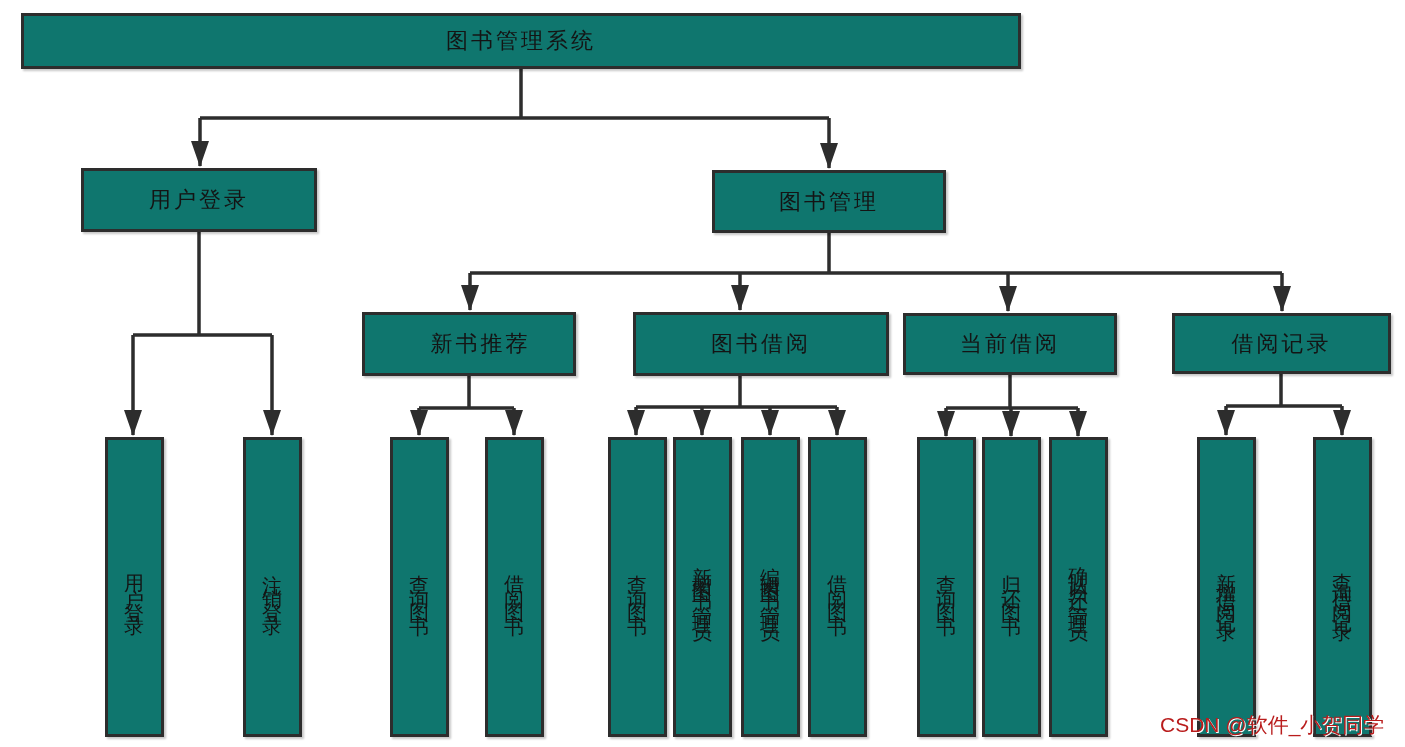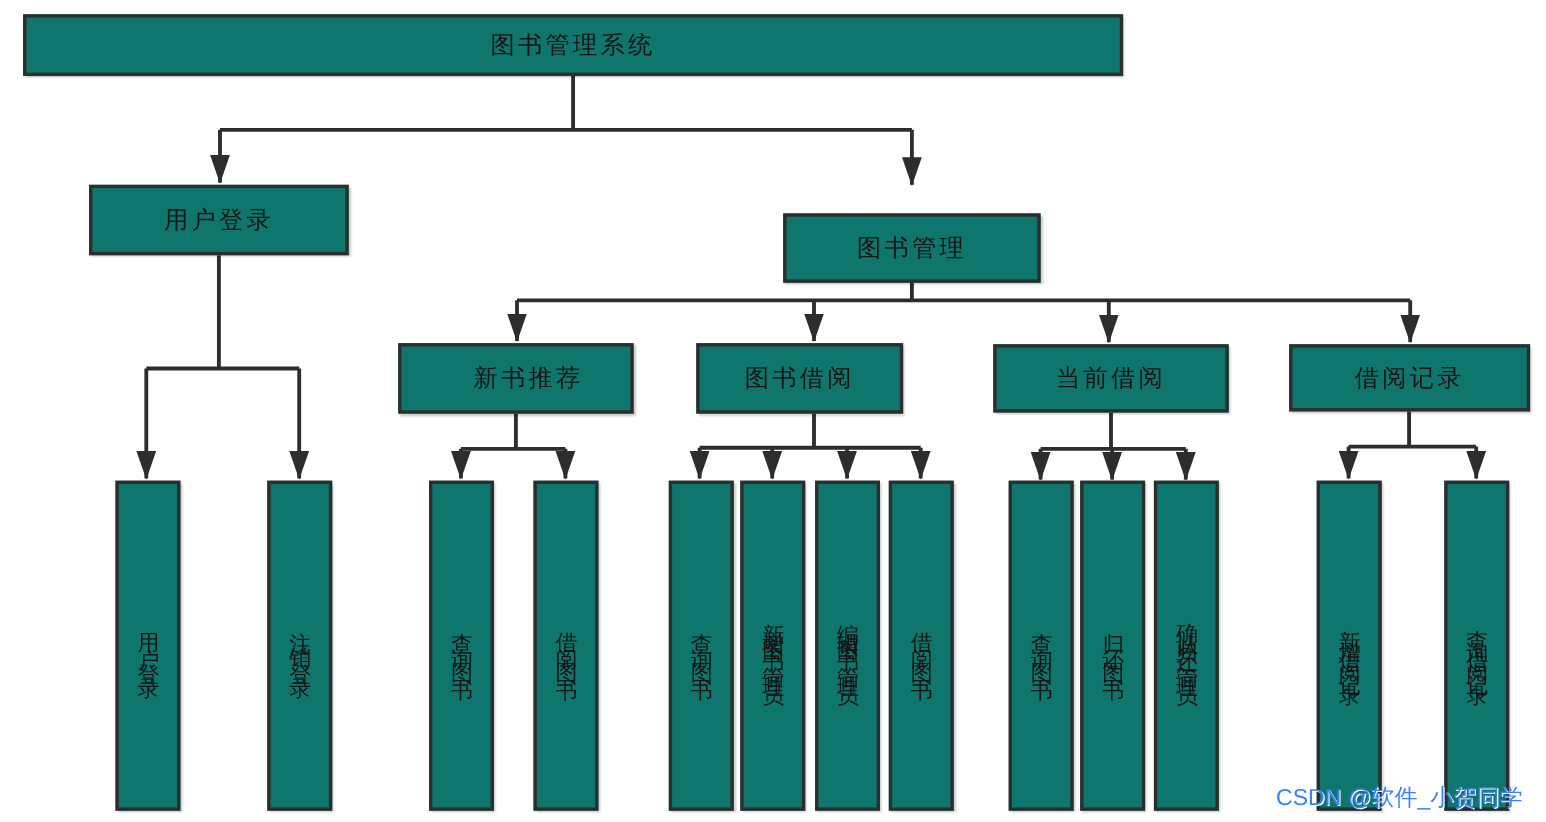--- a/index.html
+++ b/index.html
@@ -52,21 +52,21 @@
     color: #141414;
   }
   .ls14 { letter-spacing: 14px; }
   .ls10 { letter-spacing: 10px; }
   .ls8  { letter-spacing: 8px;  }
   .watermark {
     position: absolute;
     left: 1160px;
     top: 711px;
     font-size: 21px;
-    color: #3b82f6;
+    color: #b91c1c;
     text-shadow: 1px 1px 0 #ffffff;
     white-space: nowrap;
     z-index: 5;
   }
 </style>
 </head>
 <body>
 
 <div id="stage">
 
@@ -113,28 +113,28 @@
     </g>
   </svg>
 
   <div class="node hnode" style="left:21px; top:13px; width:1000px; height:56px;">
     <span>图书管理系统</span>
   </div>
 
   <div class="node hnode" style="left:81px; top:168px; width:236px; height:64px;">
     <span>用户登录</span>
   </div>
-  <div class="node hnode" style="left:712px; top:170px; width:234px; height:63px;margin-top:24px;">
+  <div class="node hnode" style="left:712px; top:170px; width:234px; height:63px;">
     <span>图书管理</span>
   </div>
 
   <div class="node hnode" style="left:362px; top:312px; width:214px; height:64px;padding-left:23px;">
     <span>新书推荐</span>
   </div>
-  <div class="node hnode" style="left:633px; top:312px; width:188px; height:64px;">
+  <div class="node hnode" style="left:633px; top:312px; width:256px; height:64px;">
     <span>图书借阅</span>
   </div>
   <div class="node hnode" style="left:1172px; top:313px; width:219px; height:61px;">
     <span>借阅记录</span>
   </div>
   <div class="node hnode" style="left:903px; top:313px; width:214px; height:62px;">
     <span>当前借阅</span>
   </div>
 
   <div class="node vnode" style="left:105px;">

